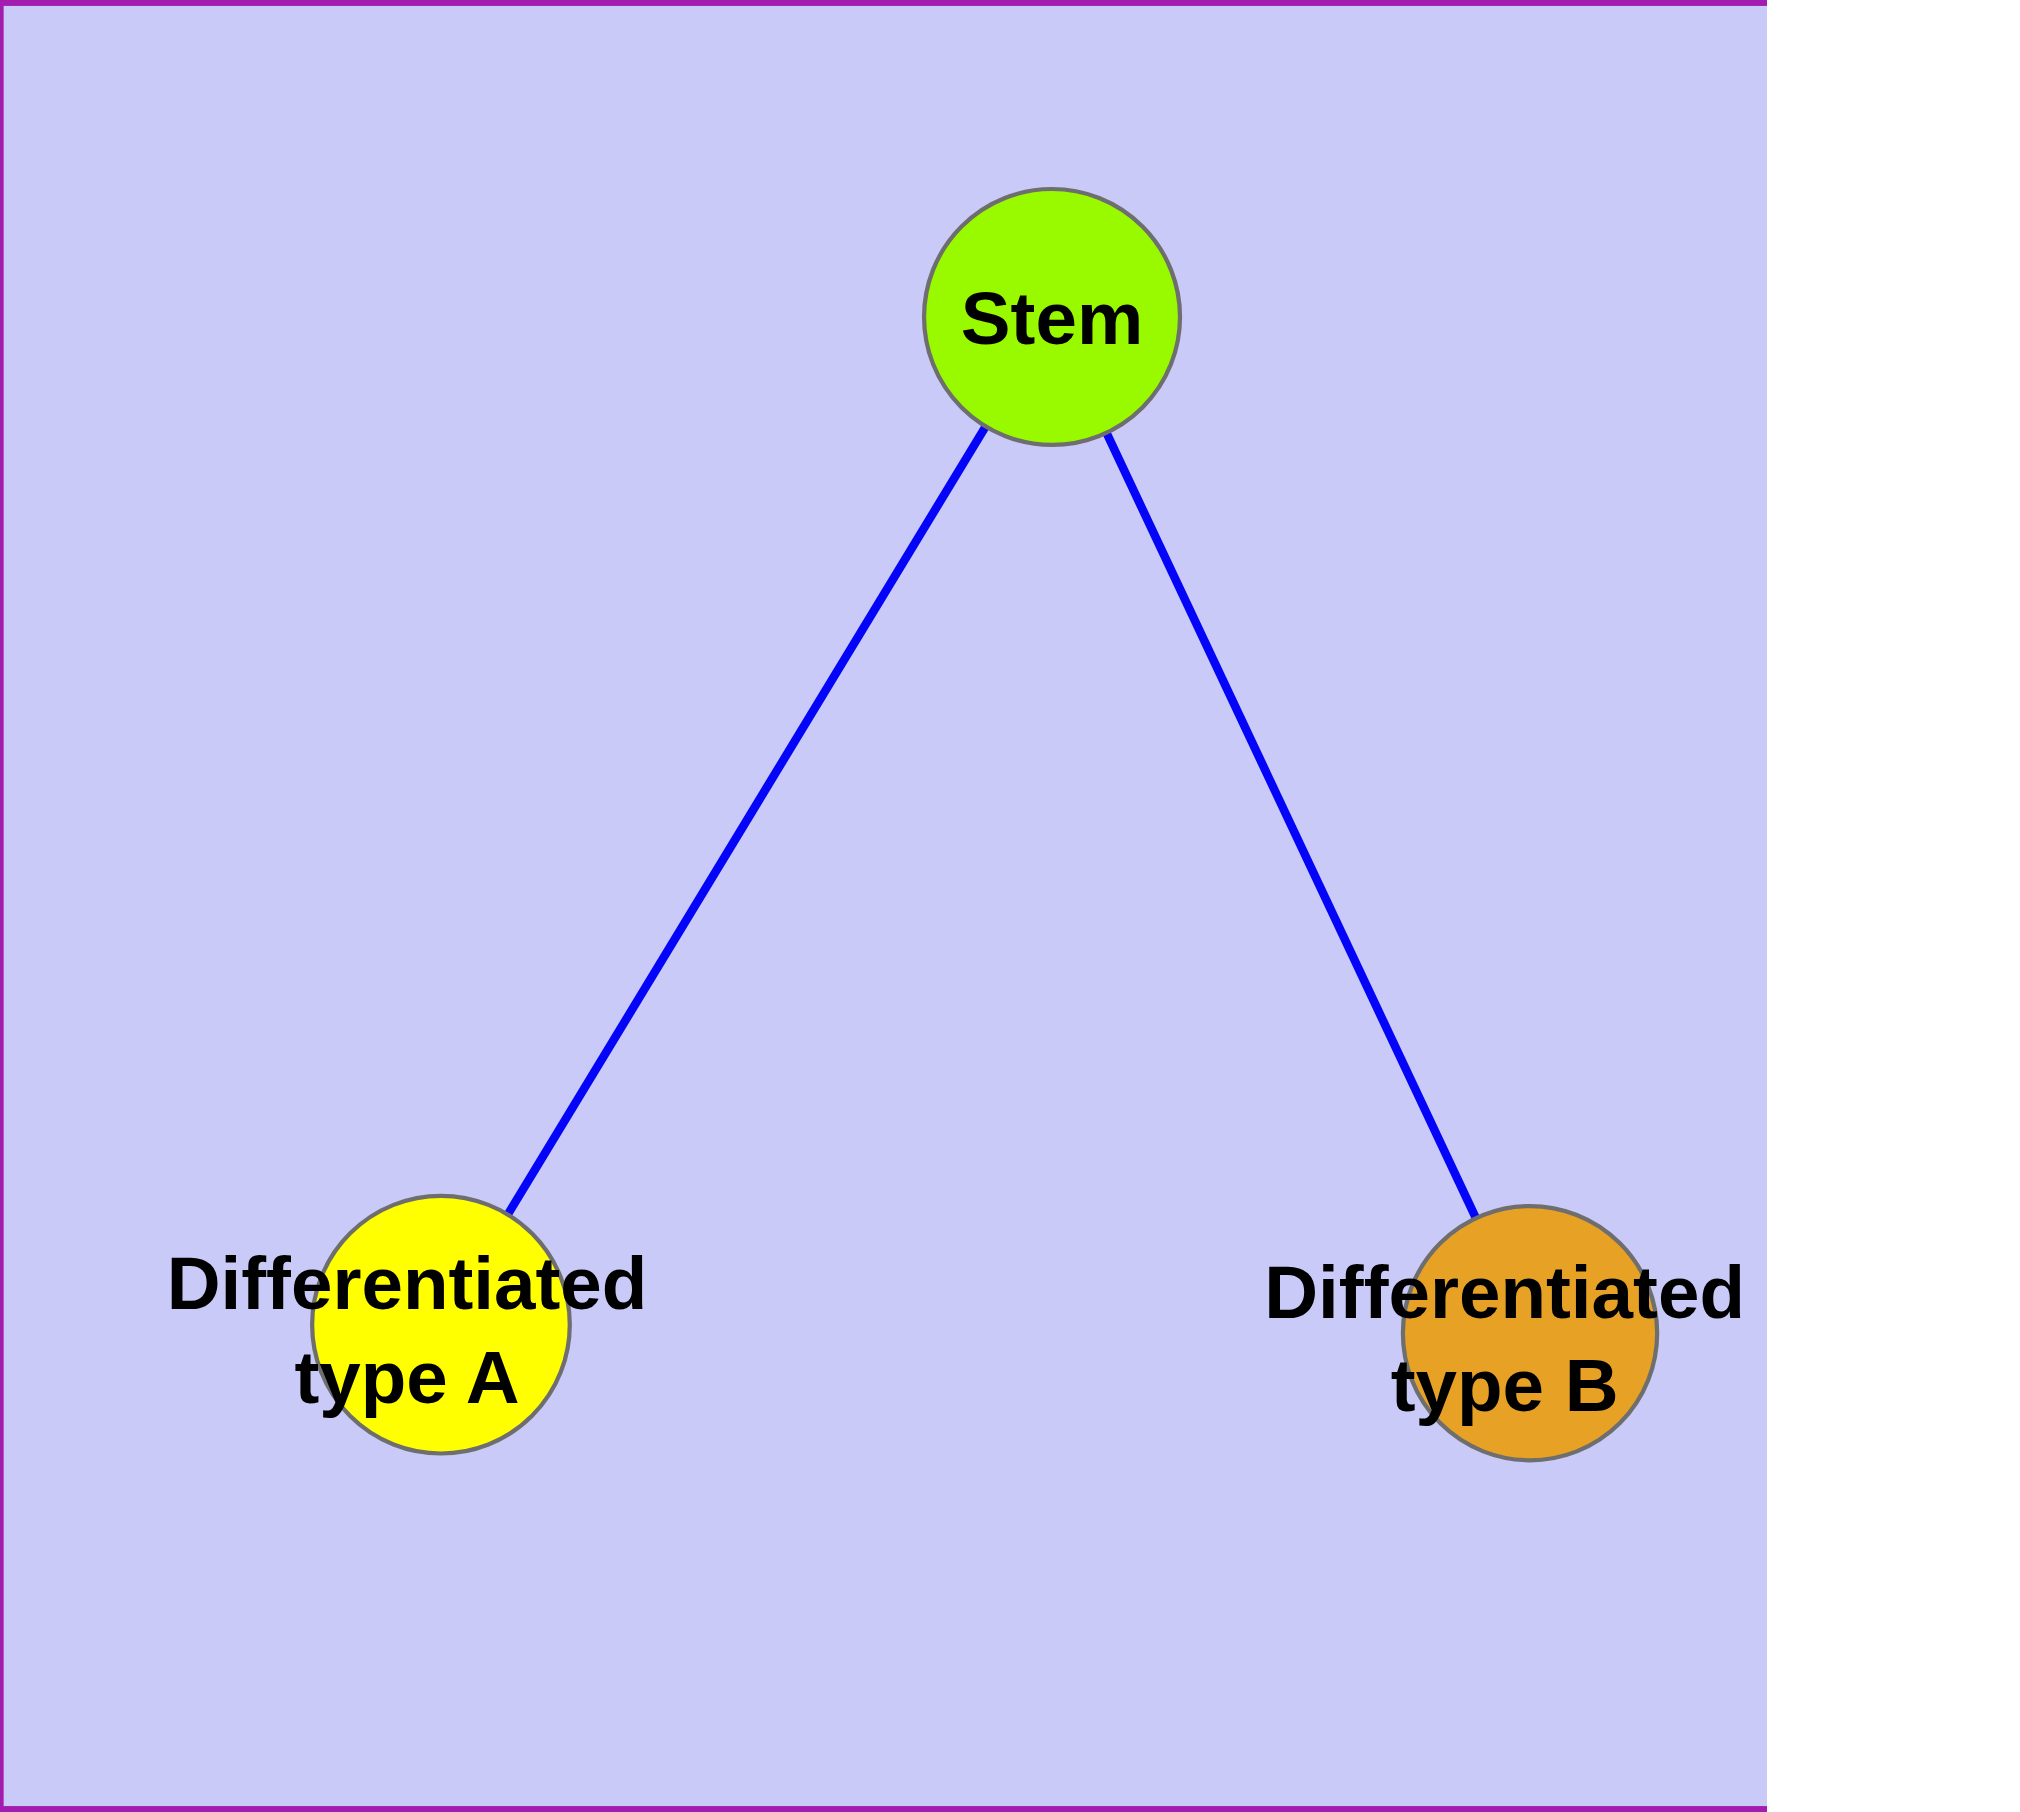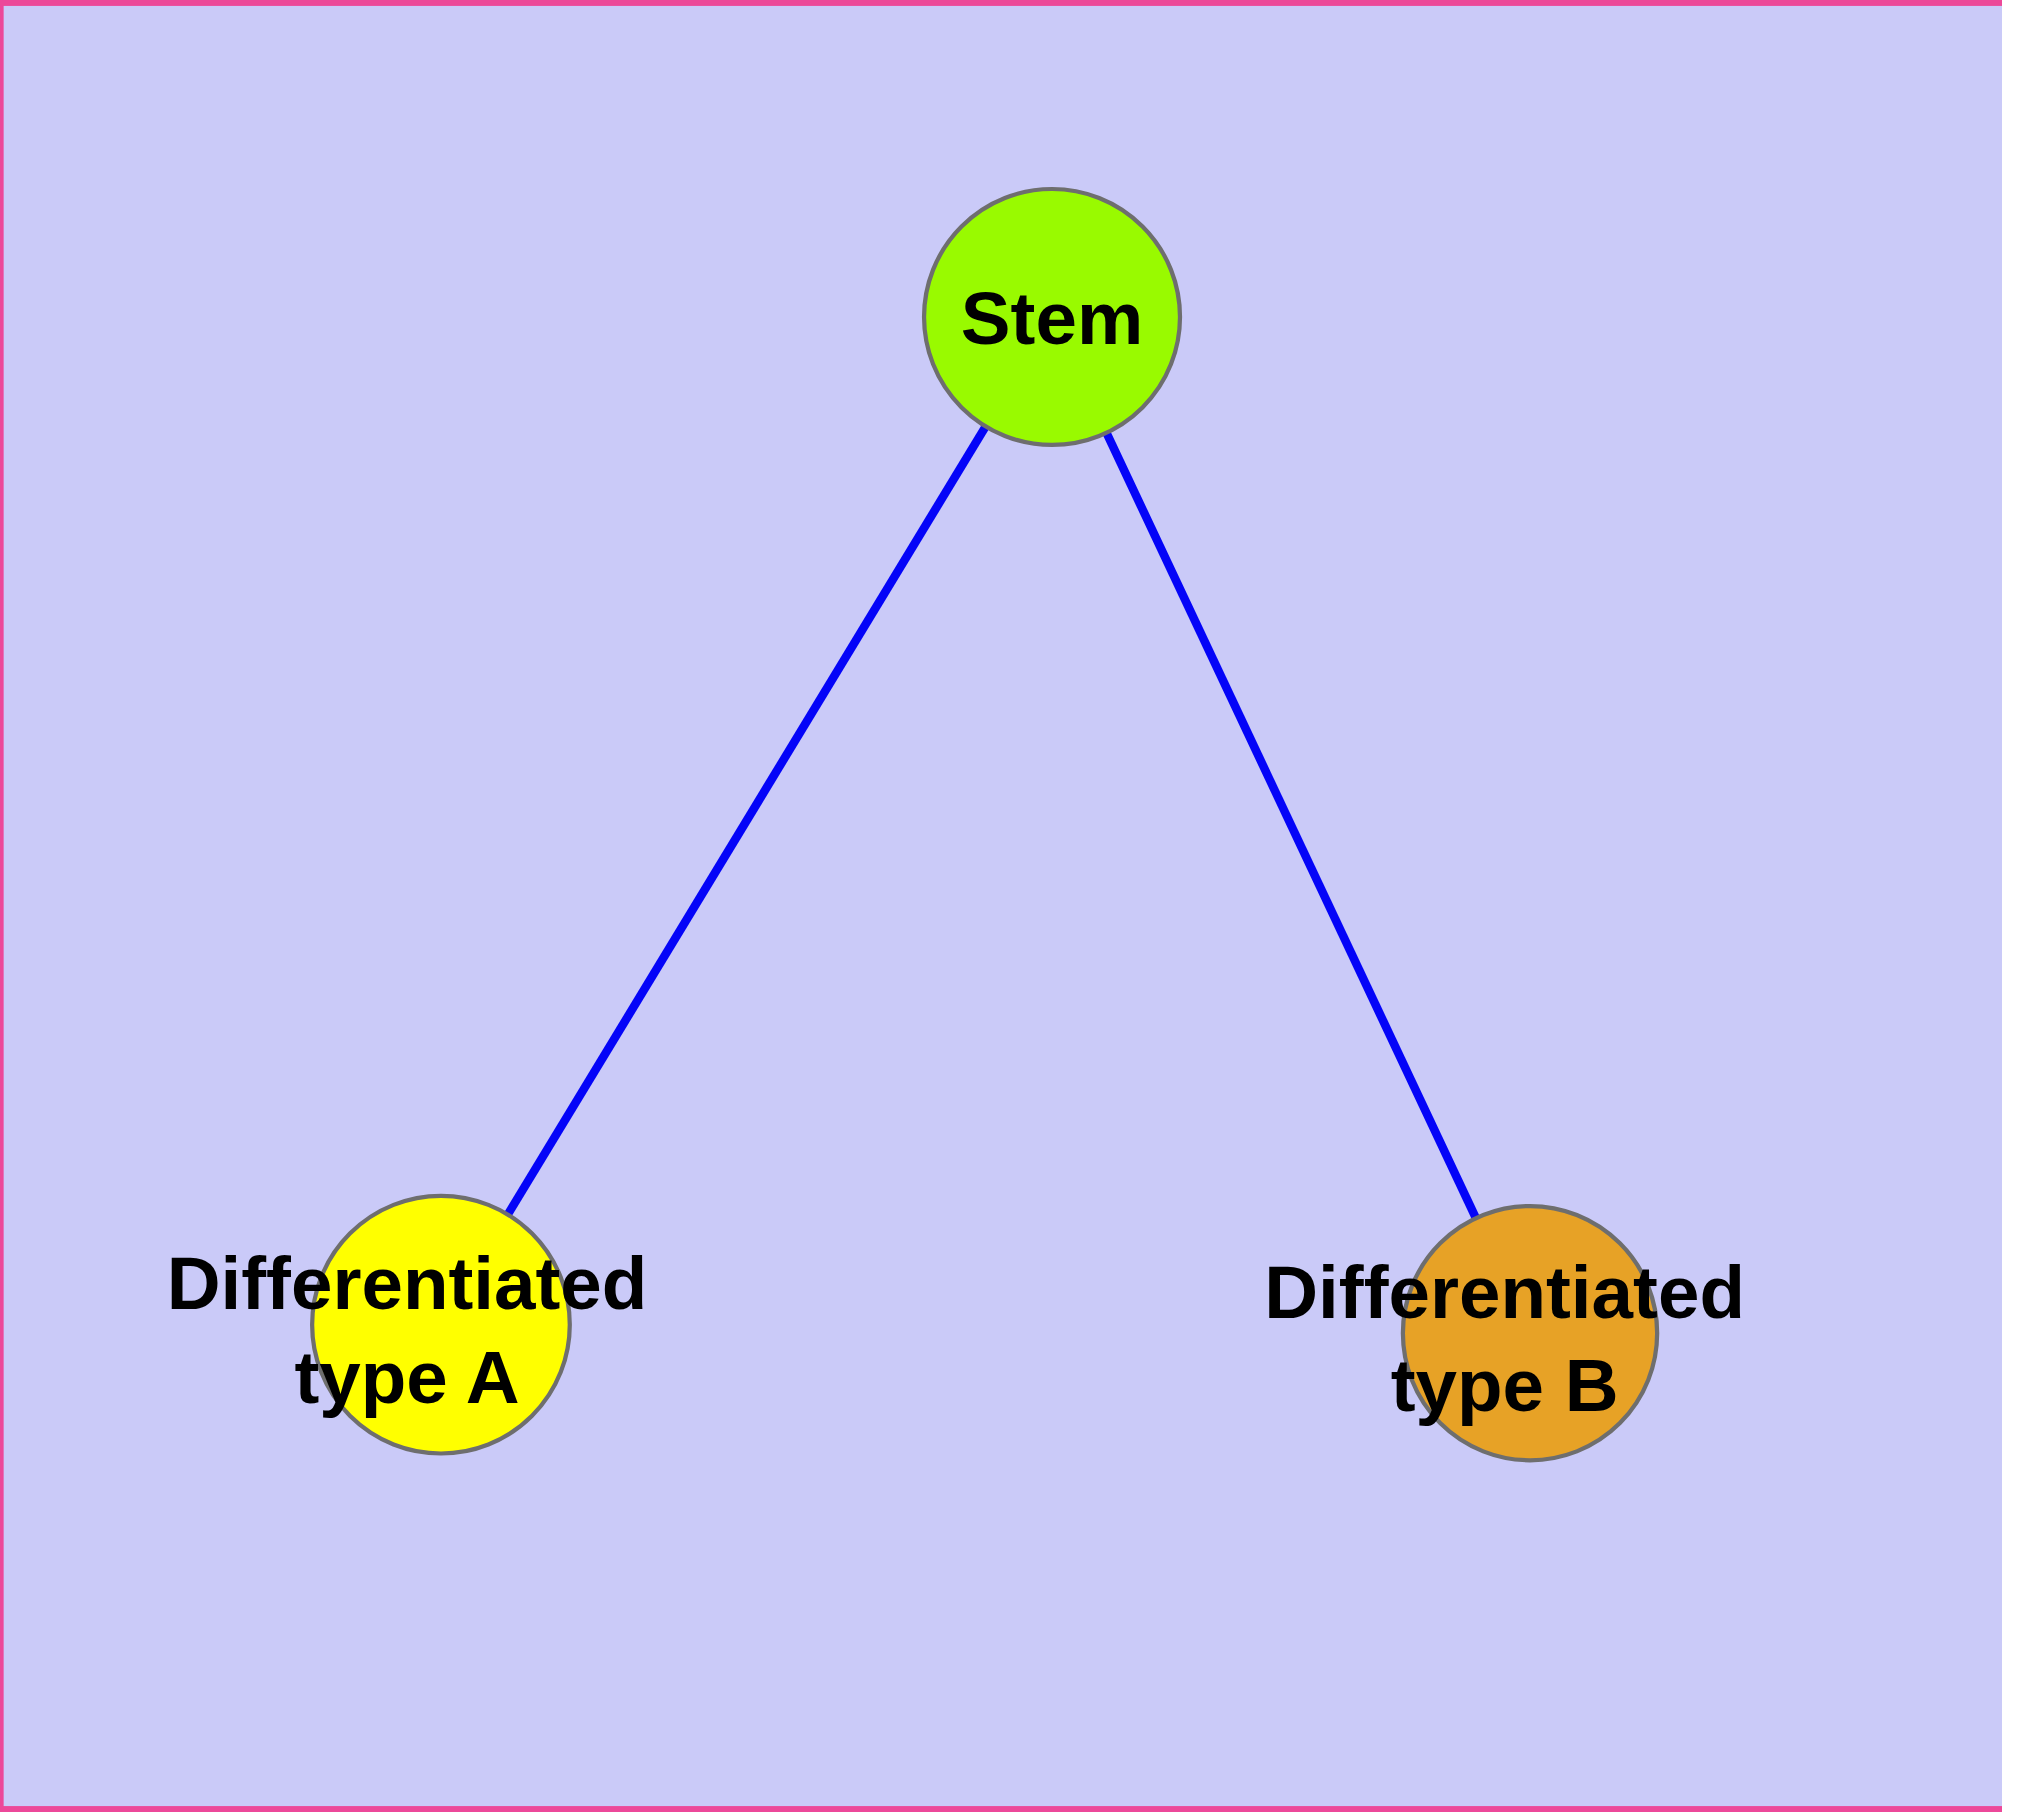--- a/index.html
+++ b/index.html
@@ -2,23 +2,23 @@
 <html style="font-size:13.6px"><head>
 <meta charset="utf-8">
 <style>
   html, body {
     margin: 0;
     padding: 0;
     background: #ffffff;
   }
   .stage {
     position: relative;
-    width: 2002px;
+    width: 1767px;
     height: 1812px;
-    background: #ec4899;
+    background: #a21caf;
     overflow: hidden;
     font-family: "Liberation Sans", sans-serif;
   }
   svg.diagram {
     display: block;
     width: 2021px;
     height: 1812px;
   }
   .node-label {
     font-family: "Liberation Sans", "DejaVu Sans", sans-serif;

